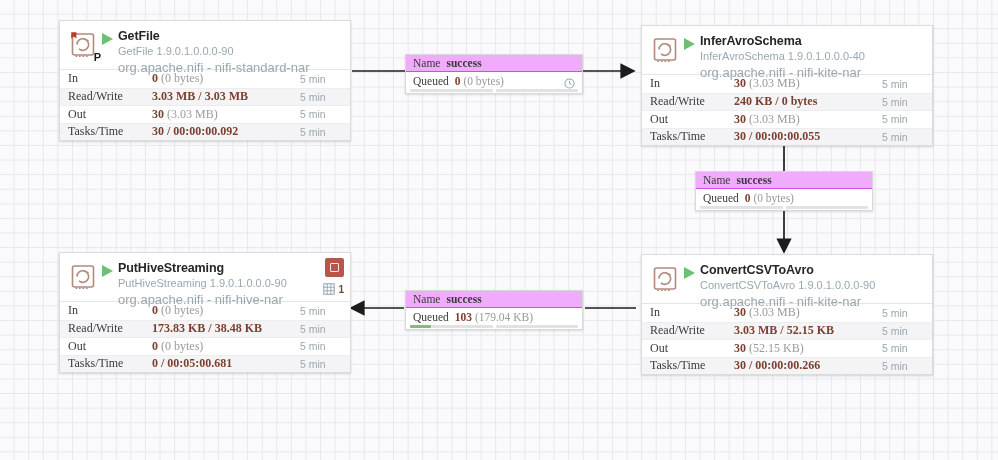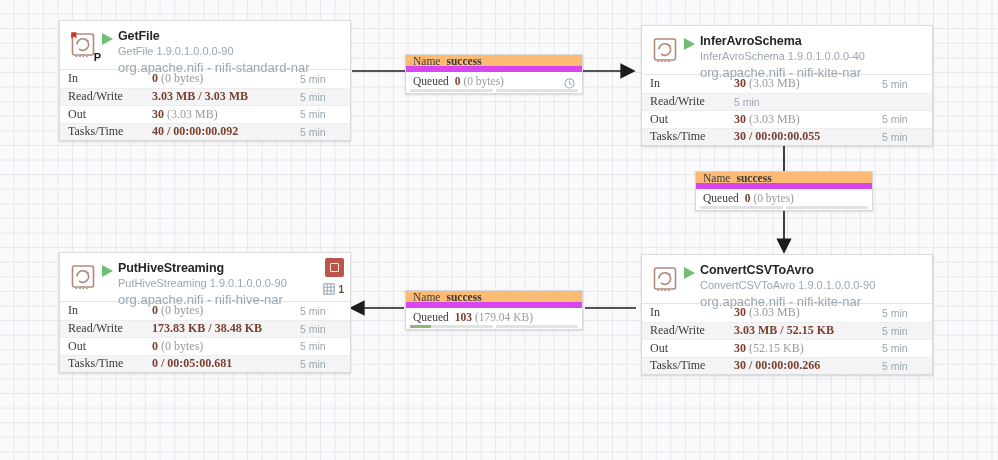--- a/index.html
+++ b/index.html
@@ -191,21 +191,21 @@
     box-sizing: border-box;
   }
   .conn-row {
     display: flex;
     align-items: center;
     height: 17px;
     padding: 0 7px;
     box-sizing: border-box;
     position: relative;
   }
-  .conn-row.name-row { background: #fdba74; border-bottom: 6px solid #d946ef; }
+  .conn-row.name-row { background: #f0abfc; border-bottom: 1px solid #d946ef; }
   .conn-label {
     flex: 0 0 auto;
     color: #3a3a3a;
     font-family: "Liberation Serif", serif;
     font-size: 11.5px;
     margin-right: 6px;
   }
   .conn-value {
     flex: 1 1 auto;
     color: #7b3f2e;
@@ -315,21 +315,21 @@
         <span class="sval"><span>3.03 MB / 3.03 MB</span> <span class="dim"></span></span>
         <span class="stime">5 min</span>
       </div>
       <div class="srow">
         <span class="slabel">Out</span>
         <span class="sval"><span>30</span> <span class="dim">(3.03 MB)</span></span>
         <span class="stime">5 min</span>
       </div>
       <div class="srow alt">
         <span class="slabel">Tasks/Time</span>
-        <span class="sval"><span>40 / 00:00:00.092</span> <span class="dim"></span></span>
+        <span class="sval"><span>30 / 00:00:00.092</span> <span class="dim"></span></span>
         <span class="stime">5 min</span>
       </div>
     </div>
   </div>
 
   <div class="processor" style="left:641px; top:25px;">
     <div class="proc-head">
       <div class="proc-icon">
         <svg width="30" height="30" viewBox="0 0 30 30">
           <rect x="4.5" y="4" width="21" height="21" rx="2" fill="none" stroke="#b08a7c" stroke-width="1.6"></rect>
@@ -355,20 +355,21 @@
       </div>
     </div>
     <div class="stats">
       <div class="srow">
         <span class="slabel">In</span>
         <span class="sval"><span>30</span> <span class="dim">(3.03 MB)</span></span>
         <span class="stime">5 min</span>
       </div>
       <div class="srow alt">
         <span class="slabel">Read/Write</span>
+        <span class="sval"><span>240 KB / 0 bytes</span> <span class="dim"></span></span>
         <span class="stime">5 min</span>
       </div>
       <div class="srow">
         <span class="slabel">Out</span>
         <span class="sval"><span>30</span> <span class="dim">(3.03 MB)</span></span>
         <span class="stime">5 min</span>
       </div>
       <div class="srow alt">
         <span class="slabel">Tasks/Time</span>
         <span class="sval"><span>30 / 00:00:00.055</span> <span class="dim"></span></span>

